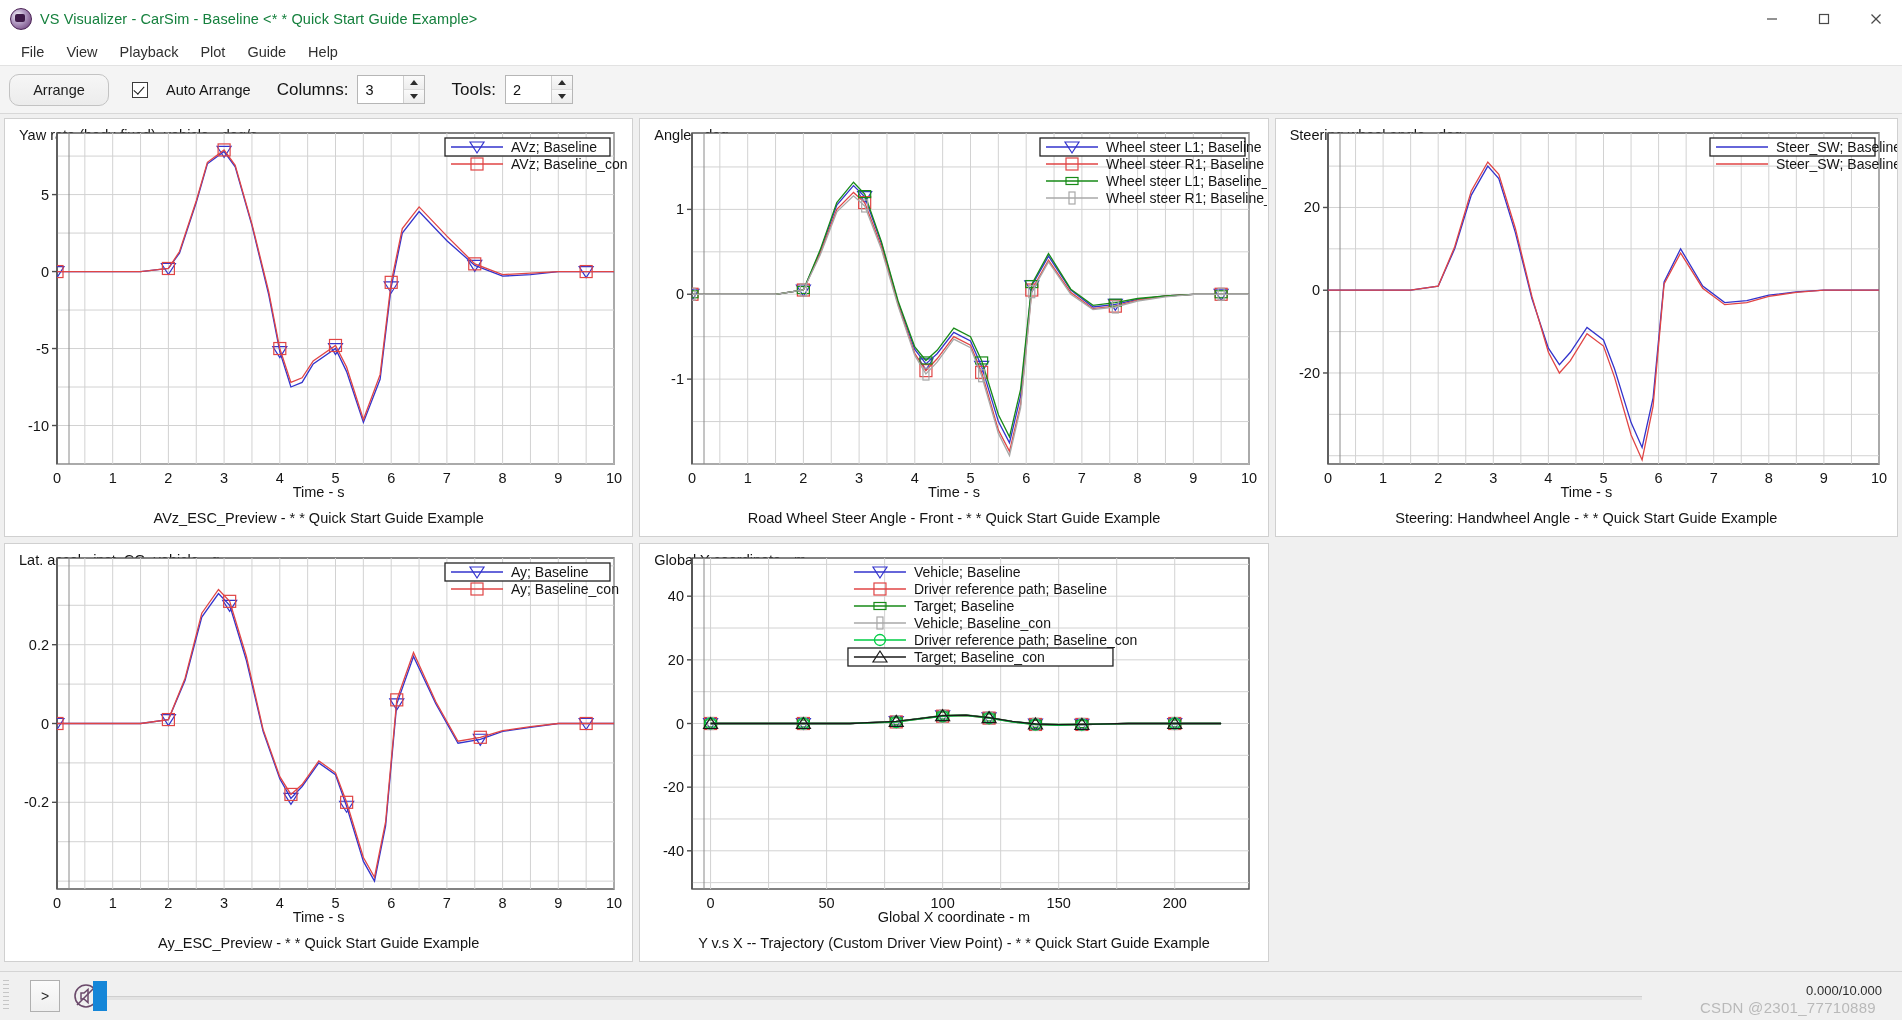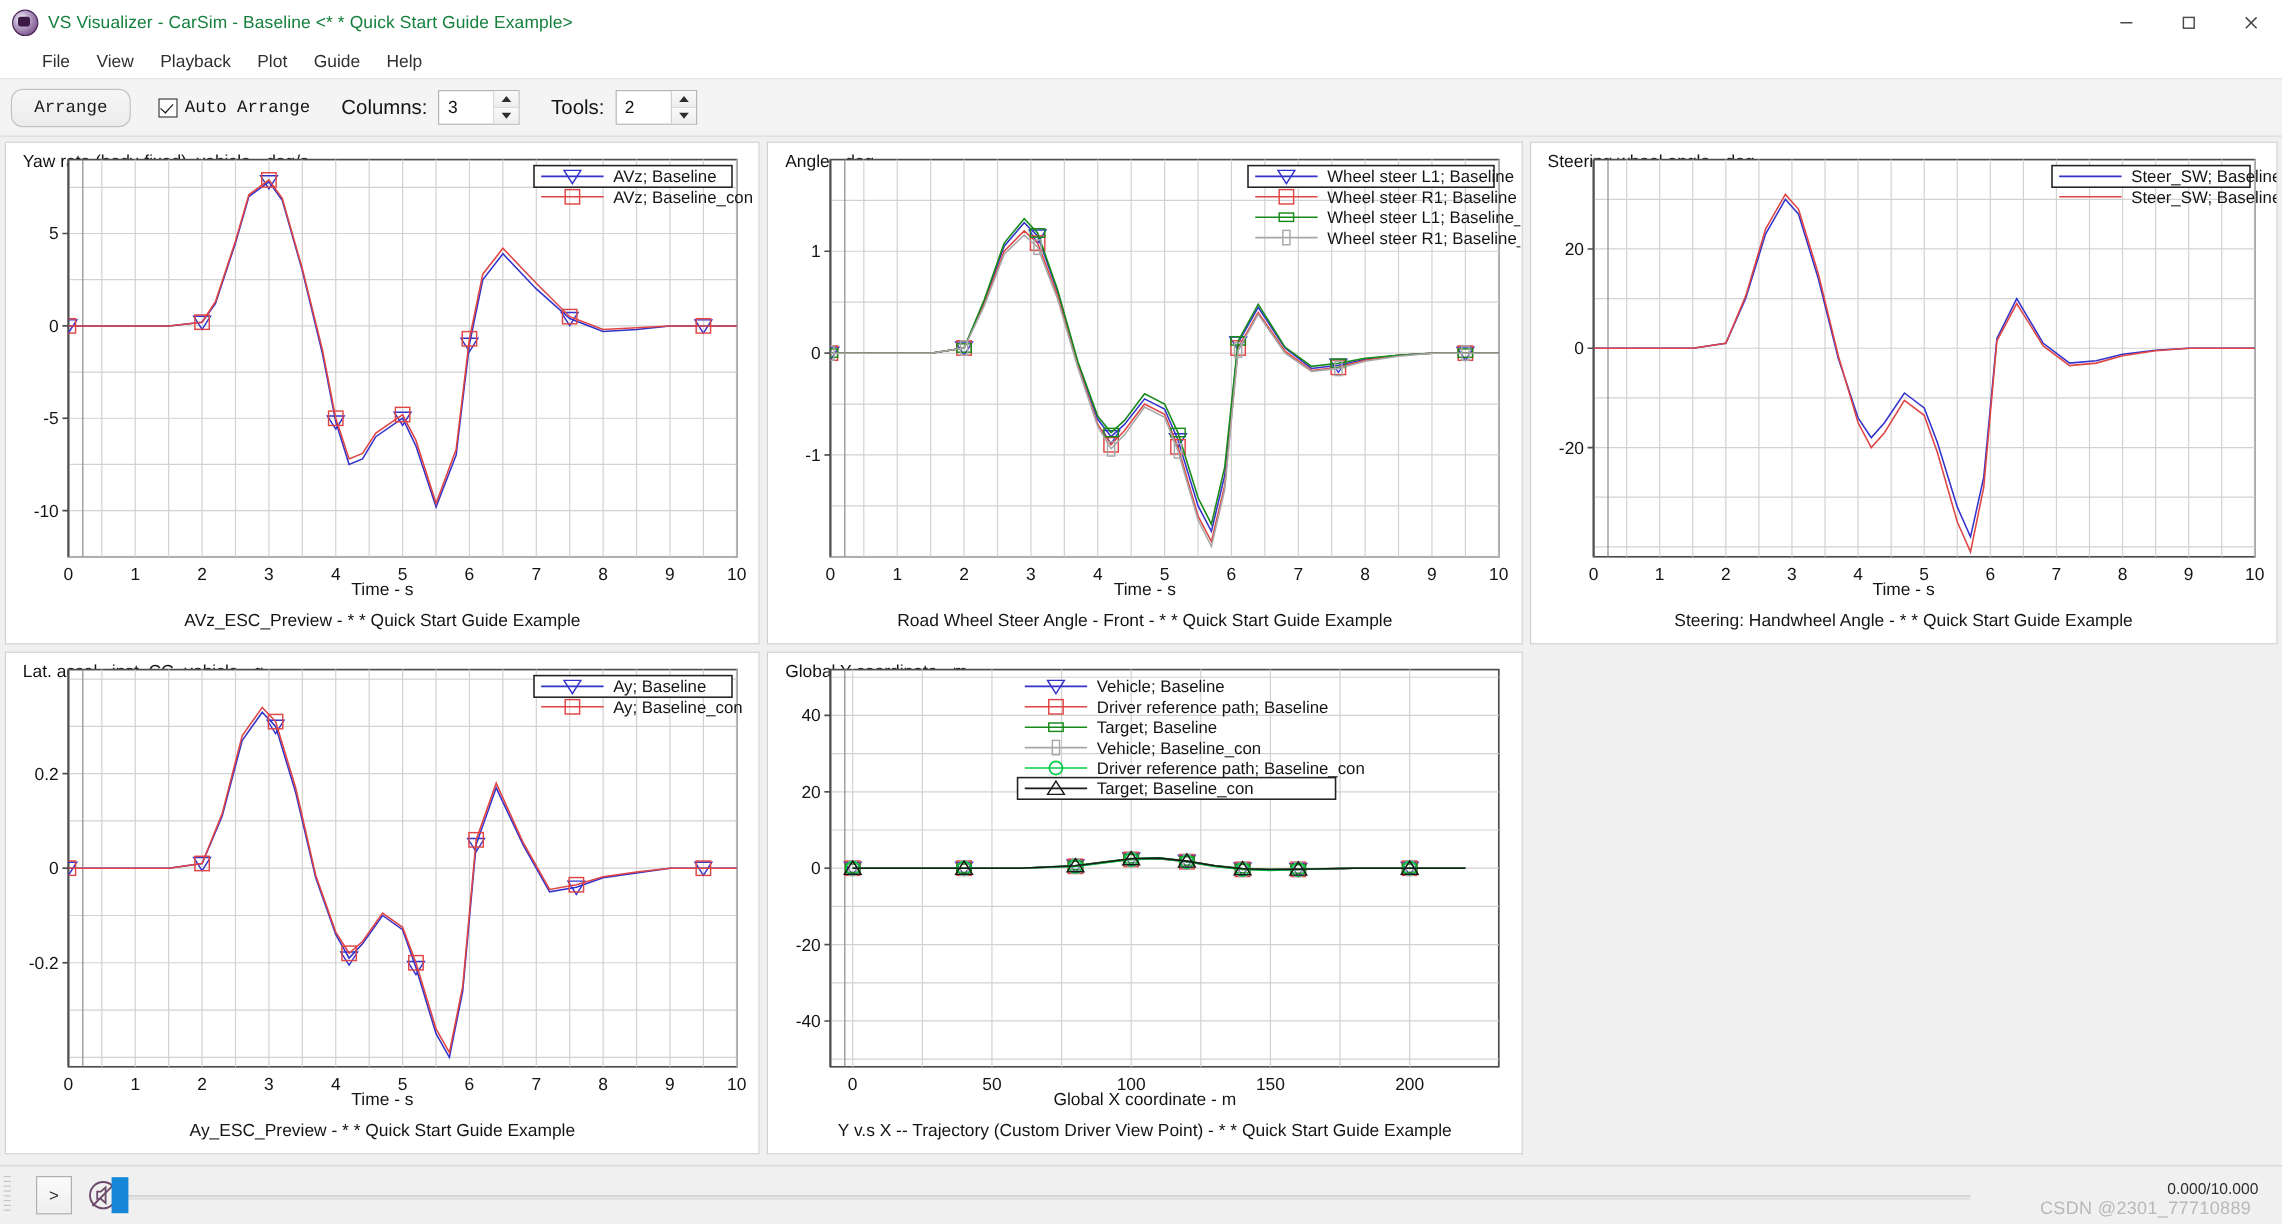--- a/index.html
+++ b/index.html
@@ -20,31 +20,31 @@
   .title-icon:after{content:"";position:absolute;left:4px;top:5px;width:10px;height:8px;
               background:#3d1947;border-radius:2px;}
   .title-text{font-size:14.5px;color:#15803d;letter-spacing:.1px;white-space:nowrap;}
   .win-btns{position:absolute;right:0;top:0;height:38px;display:flex;}
   .win-btn{width:52px;height:38px;display:flex;align-items:center;justify-content:center;
            color:#4a4a4a;font-size:15px;line-height:1;}
   .win-btn.close{font-size:18px;}
   .win-btn svg{display:block;}
 
   
-  .menubar{height:26px;min-height:26px;display:flex;align-items:center;padding-left:24px;
+  .menubar{height:26px;min-height:26px;display:flex;align-items:center;padding-left:10px;
            background:#ffffff;}
   .menu-item{font-size:14.5px;color:#303030;padding:2px 11px;white-space:nowrap;}
 
   
   .toolbar{height:47px;min-height:47px;background:#f4f4f4;border-top:1px solid #e2e2e2;
            border-bottom:1px solid #d8d8d8;display:flex;align-items:center;padding-left:9px;gap:0;}
   .arrange-btn{width:98px;height:30px;background:linear-gradient(#f6f6f6,#ececec);
                border:1px solid #c3c3c3;border-radius:10px;font-size:14.5px;color:#1c1c1c;
-               display:flex;align-items:center;justify-content:center;font-family:Liberation Mono, monospace;}
-  .chk-wrap{display:flex;align-items:center;margin-left:23px;gap:6px;font-family:Liberation Mono, monospace;}
+               display:flex;align-items:center;justify-content:center;}
+  .chk-wrap{display:flex;align-items:center;margin-left:23px;gap:18px;}
   .chk{width:14px;height:14px;border:1px solid #3c3c3c;background:#fff;position:relative;flex:0 0 auto;}
   .chk:after{content:"";position:absolute;left:3px;top:1px;width:5px;height:9px;
              border:solid #1a1a1a;border-width:0 1.6px 1.6px 0;transform:rotate(42deg);}
   .chk-label{font-size:14.5px;color:#141414;white-space:nowrap;}
   .spin-label{font-size:17px;color:#141414;margin-left:26px;margin-right:9px;white-space:nowrap;}
   .spin{display:flex;height:27px;border:1px solid #b6b6b6;background:#fff;}
   .spin-val{width:38px;display:flex;align-items:center;padding-left:7px;font-size:14.5px;color:#111;}
   .spin-btns{width:20px;display:flex;flex-direction:column;border-left:1px solid #cfcfcf;}
   .spin-b{flex:1;display:flex;align-items:center;justify-content:center;
           background:linear-gradient(#fafafa,#ededed);}

